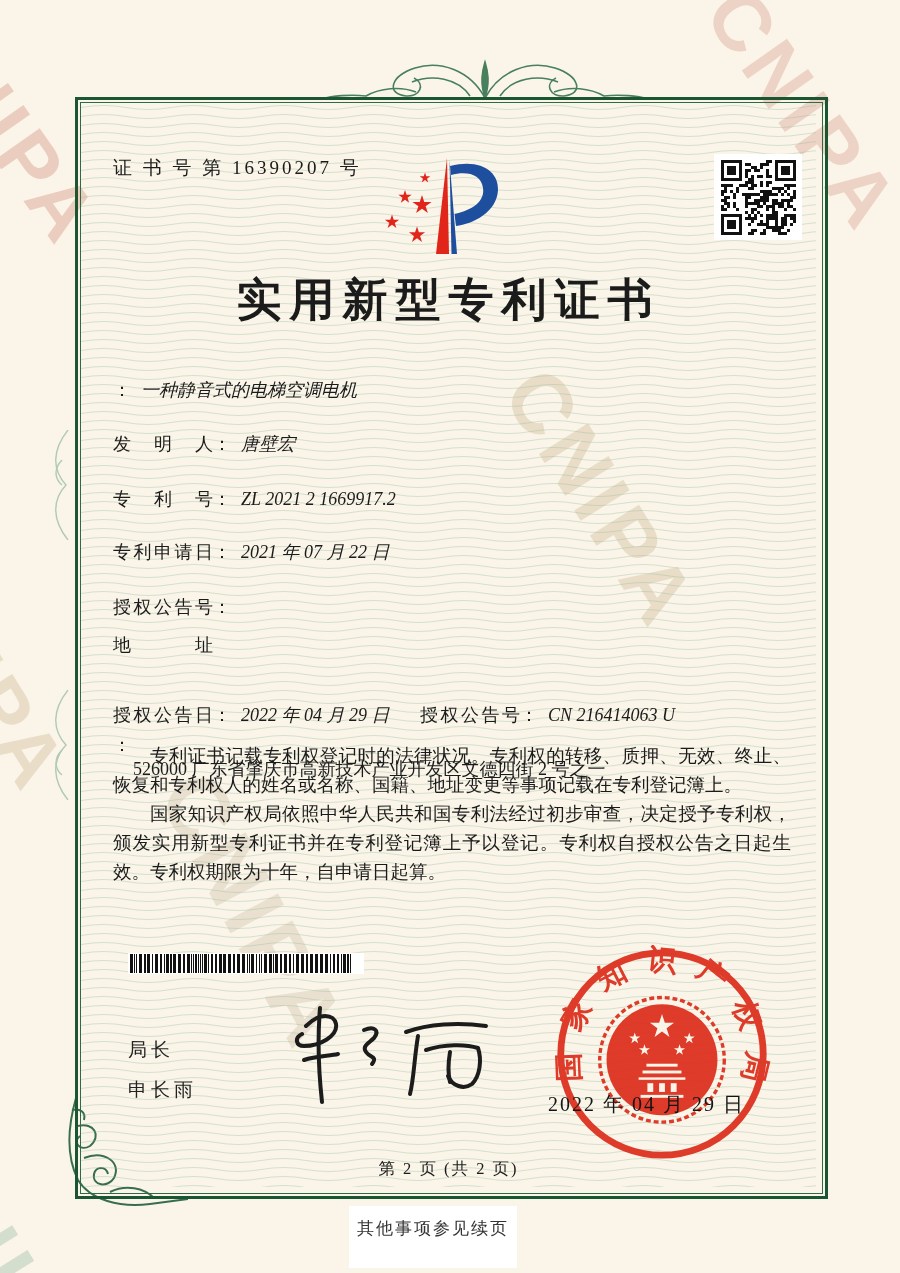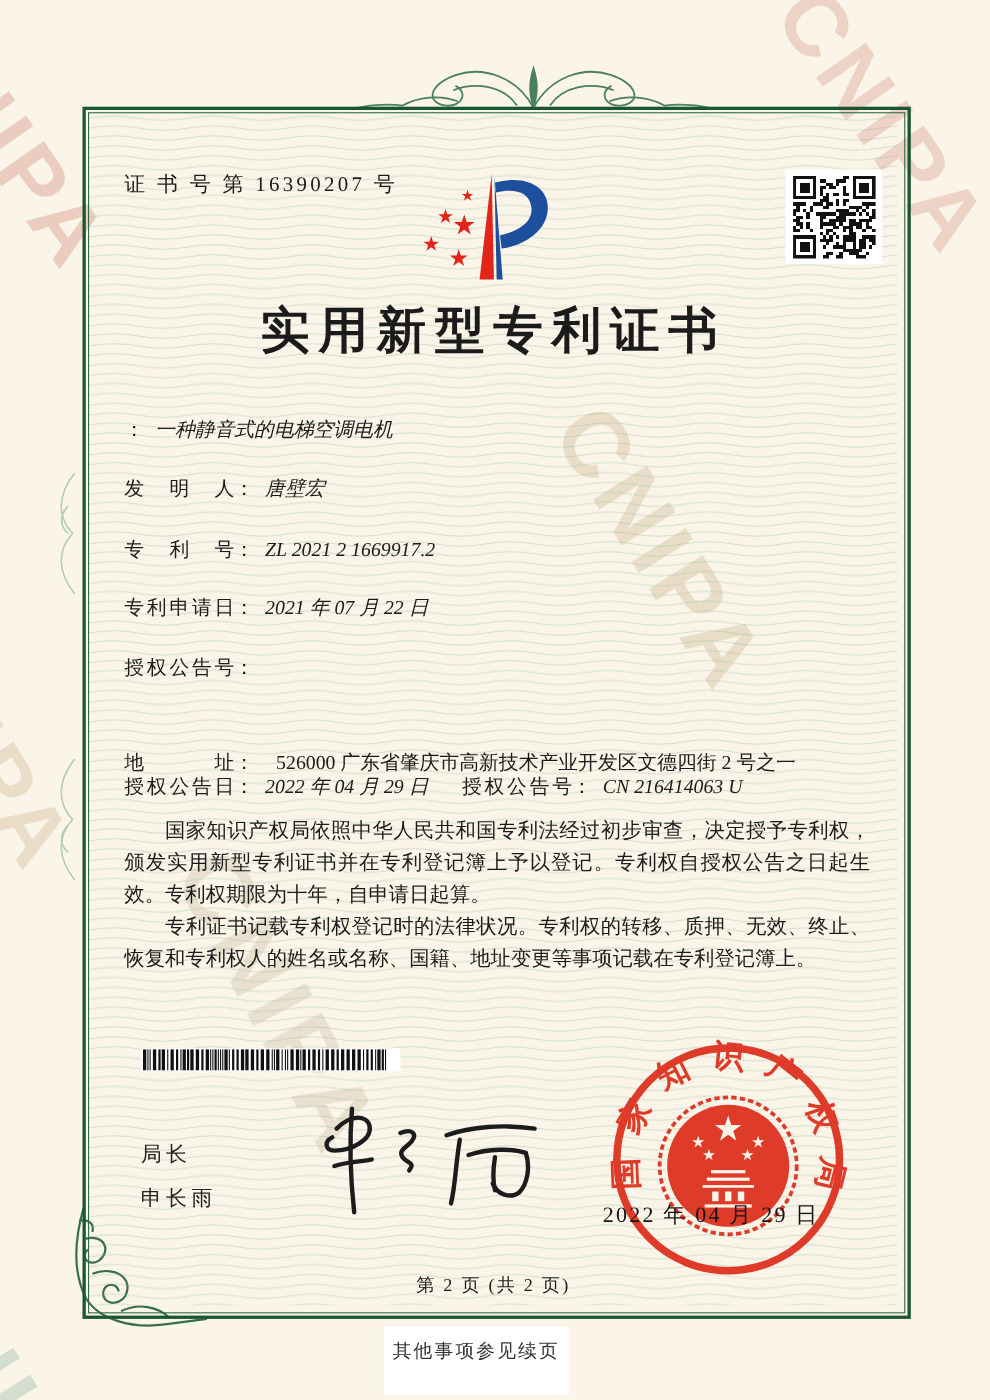--- a/index.html
+++ b/index.html
@@ -492,40 +492,40 @@
 </div>
 <div class="row" style="top:540px;align-items:center;">
   <span class="lbl">专利申请日</span>
     <span class="colon">：</span>
   <span class="val">2021 年 07 月 22 日</span>
 </div>
 <div class="row" style="top:595px;">
   <span class="lbl">授权公告号</span>
     <span class="colon">：</span>
 </div>
-<div class="row" style="top:681px;">
+<div class="row" style="top:633px;flex-direction:column;">
   <span class="lbl">地址</span>
     <span class="colon">：</span>
   <span class="val-wide">526000 广东省肇庆市高新技术产业开发区文德四街 2 号之一</span>
 </div>
 
 <div class="row2" style="left:113px;top:703px;">
   <span class="lbl">授权公告日</span>
     <span class="colon">：</span>
   <span class="val">2022 年 04 月 29 日</span>
 </div>
 <div class="row2" style="left:420px;top:703px;">
   <span class="lbl">授权公告号</span>
     <span class="colon">：</span>
   <span class="val">CN 216414063 U</span>
 </div>
 
 <div class="paras">
+  <p>专利证书记载专利权登记时的法律状况。专利权的转移、质押、无效、终止、恢复和专利权人的姓名或名称、国籍、地址变更等事项记载在专利登记簿上。</p>
   <p>国家知识产权局依照中华人民共和国专利法经过初步审查，决定授予专利权，颁发实用新型专利证书并在专利登记簿上予以登记。专利权自授权公告之日起生效。专利权期限为十年，自申请日起算。</p>
-  <p>专利证书记载专利权登记时的法律状况。专利权的转移、质押、无效、终止、恢复和专利权人的姓名或名称、国籍、地址变更等事项记载在专利登记簿上。</p>
 </div>
 
 <div class="barcode" id="barcode">
     <div style="width:3px"></div>
     <div class="gap" style="width:1px"></div>
     <div style="width:1px"></div>
     <div class="gap" style="width:1px"></div>
     <div style="width:1px"></div>
     <div class="gap" style="width:2px"></div>
     <div style="width:3px"></div>

